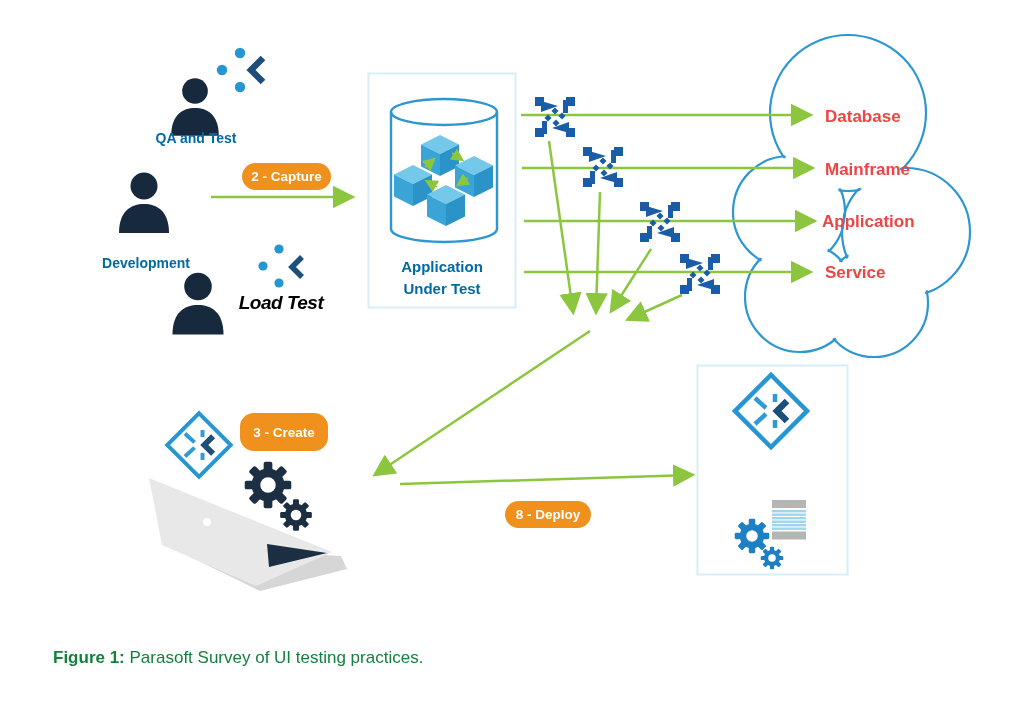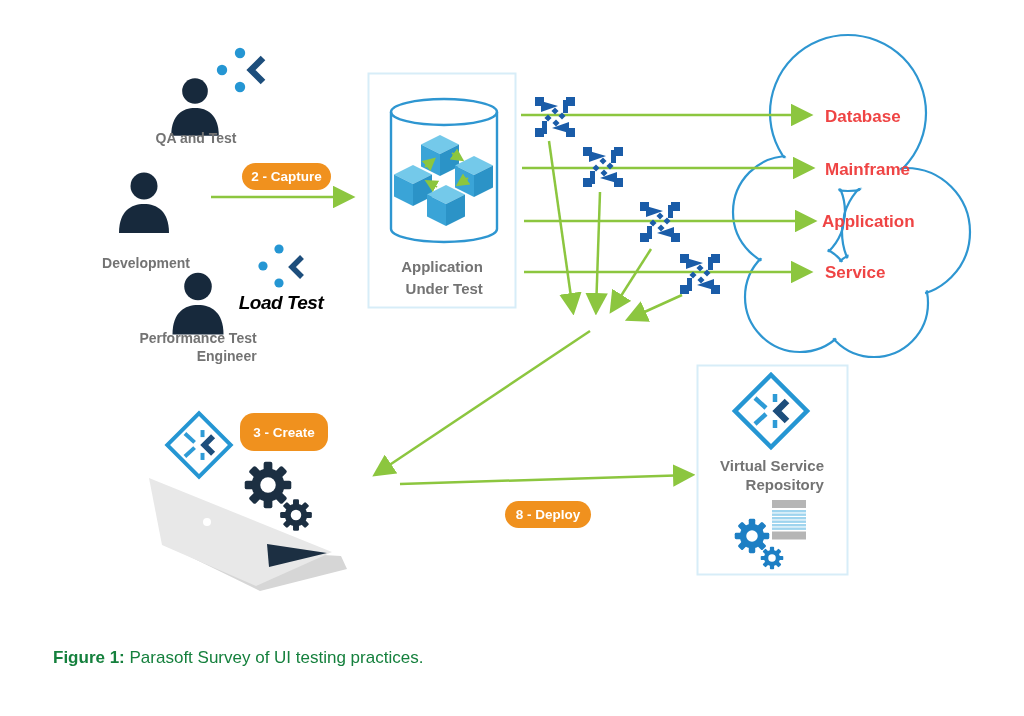--- a/index.html
+++ b/index.html
@@ -2,22 +2,22 @@
 <html><head>
 <meta charset="utf-8">
 <style>
   html,body{margin:0;padding:0;background:#ffffff;}
   #stage{
     position:relative;width:1024px;height:716px;background:#ffffff;overflow:hidden;
     font-family:"Liberation Sans", sans-serif;
   }
   #diagram-svg{position:absolute;left:0;top:0;}
   .lbl{
-    position:absolute;color:#737373;font-weight:700;font-size:14px;line-height:1.25;
-    text-align:right;white-space:pre-line;transform:translateX(-50%);
+    position:absolute;color:#0369a1;font-weight:700;font-size:14px;line-height:1.25;
+    text-align:center;white-space:pre-line;transform:translateX(-50%);
   }
   .cl{
     position:absolute;color:#ef4444;font-weight:700;font-size:17px;white-space:nowrap;
   }
   .badge{
     position:absolute;background:#f0911e;color:#ffffff;font-weight:700;font-size:13.5px;
     border-radius:14px;display:flex;align-items:center;justify-content:center;white-space:nowrap;
   }
   .loadtest{
     position:absolute;color:#000000;font-weight:700;font-style:italic;font-size:19px;
@@ -198,32 +198,28 @@
     </g>
 
     <use href="#monitor" transform="translate(555,117)"></use>
     <use href="#monitor" transform="translate(603,167)"></use>
     <use href="#monitor" transform="translate(660,222)"></use>
     <use href="#monitor" transform="translate(700,274)"></use>
   </svg>
 
   <div class="lbl" style="left:196px;top:130px;">QA and Test</div>
   <div class="lbl" style="left:146px;top:216px;margin-top:39px;">Development</div>
-  <div class="lbl" style="left:198px;top:330px;">Performance Test
-Engineer</div>
   <div class="loadtest" style="left:281px;top:292px;">Load Test</div>
 
   <div class="badge" style="left:242px;top:163px;width:89px;height:27px;">2 - Capture</div>
   <div class="badge" style="left:240px;top:413px;width:88px;height:38px;">3 - Create</div>
   <div class="badge" style="left:505px;top:501px;width:86px;height:27px;">8 - Deploy</div>
 
   <div class="lbl" style="left:442px;top:256px;font-size:15px;line-height:1.45;">Application
 Under Test</div>
-  <div class="lbl" style="left:772px;top:457px;font-size:15px;">Virtual Service
-Repository</div>
 
   <div class="cl" style="left:825px;top:107px;">Database</div>
   <div class="cl" style="left:825px;top:160px;">Mainframe</div>
   <div class="cl" style="left:822px;top:212px;">Application</div>
   <div class="cl" style="left:825px;top:263px;">Service</div>
 
   <div class="caption">
     <span class="cap-b">Figure 1:</span><span> Parasoft Survey of UI testing practices.</span>
   </div>
 </div>

